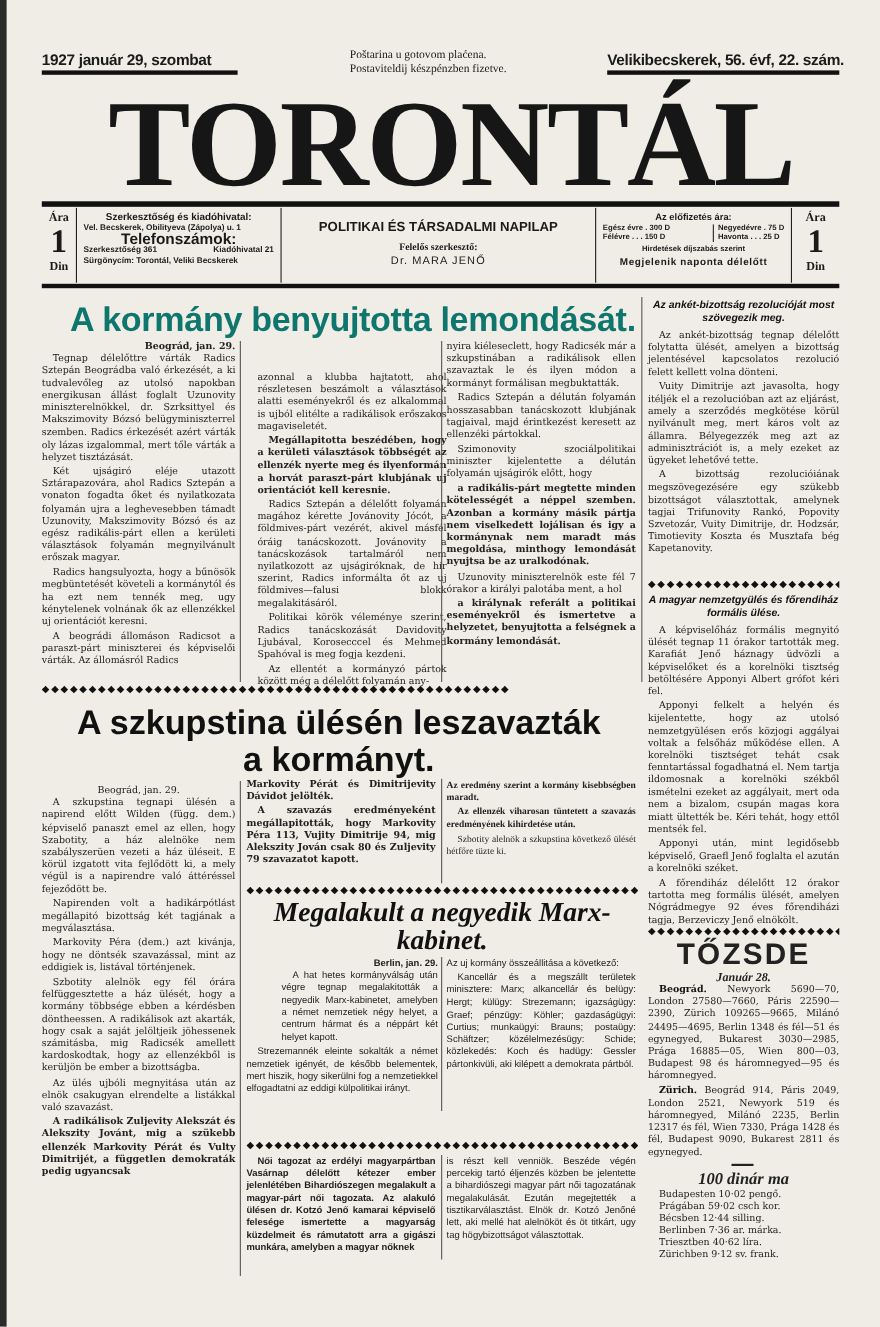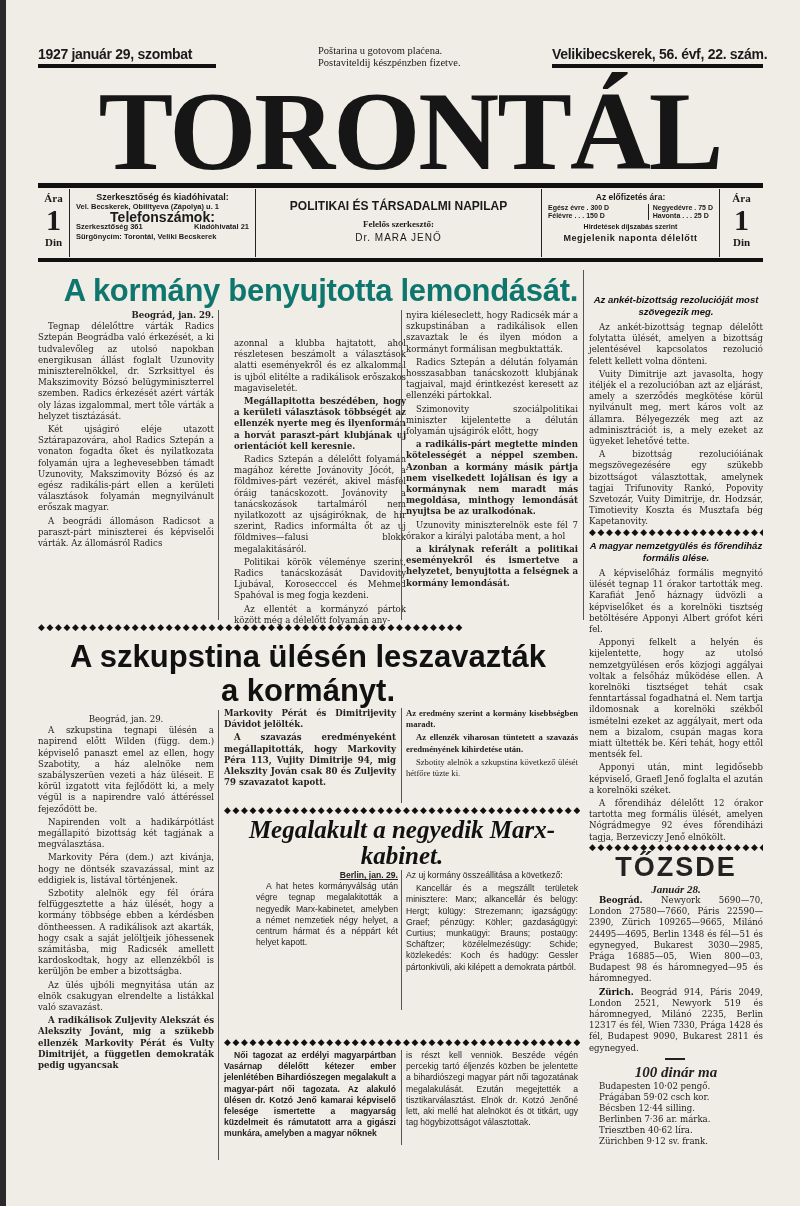--- a/index.html
+++ b/index.html
@@ -97,20 +97,21 @@
 </div>
 <div class="abs hr-thick" style="top:258px;height:4px;"></div>
 
 <div class="abs h1" style="left:38px;top:273px;width:540px;">A kormány benyujtotta lemondását.</div>
 <div class="vrule" style="left:583px;top:270px;height:350px;"></div>
 
 <div class="col" style="left:38px;top:310px;width:176px;">
   <div class="dateline">Beográd, jan. 29.</div>
   <p>Tegnap délelőttre várták Radics Sztepán Beográdba való érkezését, a ki tudvalevőleg az utolsó napokban energikusan állást foglalt Uzunovity miniszterelnökkel, dr. Szrksittyel és Makszimovity Bózsó belügyminiszterrel szemben. Radics érkezését azért várták oly lázas izgalommal, mert tőle várták a helyzet tisztázását.</p>
   <p>Két ujságiró eléje utazott Sztárapazovára, ahol Radics Sztepán a vonaton fogadta őket és nyilatkozata folyamán ujra a leghevesebben támadt Uzunovity, Makszimovity Bózsó és az egész radikális-párt ellen a kerületi választások folyamán megnyilvánult erőszak magyar.</p>
+  <p>Radics hangsulyozta, hogy a bűnösök megbüntetését követeli a kormánytól és ha ezt nem tennék meg, ugy kénytelenek volnának ők az ellenzékkel uj orientációt keresni.</p>
   <p>A beográdi állomáson Radicsot a paraszt-párt miniszterei és képviselői várták. Az állomásról Radics</p>
 </div>
 <div class="vrule" style="left:218px;top:310px;height:310px;"></div>
 <div class="col" style="left:234px;top:310px;width:172px;margin-top:28px;">
   <p style="text-indent:0">azonnal a klubba hajtatott, ahol részletesen beszámolt a választások alatti eseményekről és ez alkalommal is ujból elitélte a radikálisok erőszakos magaviseletét.</p>
   <p style="font-weight:bold">Megállapitotta beszédében, hogy a kerületi választások többségét az ellenzék nyerte meg és ilyenformán a horvát paraszt-párt klubjának uj orientációt kell keresnie.</p>
   <p>Radics Sztepán a délelőtt folyamán magához kérette Jovánovity Jócót, a földmives-párt vezérét, akivel másfél óráig tanácskozott. Jovánovity a tanácskozások tartalmáról nem nyilatkozott az ujságiróknak, de hír szerint, Radics informálta őt az uj földmives—falusi blokk megalakitásáról.</p>
   <p>Politikai körök véleménye szerint, Radics tanácskozását Davidovity Ljubával, Korosecccel és Mehmed Spahóval is meg fogja kezdeni.</p>
   <p>Az ellentét a kormányzó pártok között még a délelőtt folyamán any-</p>
 </div>
@@ -149,40 +150,41 @@
 <div class="col" style="left:406px;top:708px;width:172px;font-family:Liberation Serif, serif;">
   <p style="font-weight:bold;text-indent:0">Az eredmény szerint a kormány kisebbségben maradt.</p>
   <p style="font-weight:bold">Az ellenzék viharosan tüntetett a szavazás eredményének kihirdetése után.</p>
   <p>Szbotity alelnök a szkupstina következő ülését hétfőre tüzte ki.</p>
 </div>
 
 <div class="abs dots" style="left:224px;top:806px;width:356px;">◆◆◆◆◆◆◆◆◆◆◆◆◆◆◆◆◆◆◆◆◆◆◆◆◆◆◆◆◆◆◆◆◆◆◆◆◆◆◆◆◆◆◆◆◆◆◆◆◆◆</div>
 
 <div class="abs h3" style="left:224px;top:817px;width:356px;">Megalakult a negyedik Marx-kabinet.</div>
 <div class="col" style="left:224px;top:870px;width:174px;">
-  <div class="dateline" style="font-family:'Liberation Sans',sans-serif;text-decoration:underline;">Berlin, jan. 29.</div>
+  <div class="dateline" style="font-family:'Liberation Sans',sans-serif;">Berlin, jan. 29.</div>
   <p style="font-family:'Liberation Sans',sans-serif;margin-left:32px;">A hat hetes kormányválság után végre tegnap megalakitották a negyedik Marx-kabinetet, amelyben a német nemzetiek négy helyet, a centrum hármat és a néppárt két helyet kapott.</p>
+  <p style="font-family:'Liberation Sans',sans-serif;">Strezemannék eleinte sokalták a német nemzetiek igényét, de később belementek, mert hiszik, hogy sikerülni fog a nemzetiekkel elfogadtatni az eddigi külpolitikai irányt.</p>
 </div>
 <div class="vrule" style="left:401px;top:870px;height:140px;"></div>
 <div class="col" style="left:406px;top:870px;width:172px;">
   <p style="text-indent:0;font-family:'Liberation Sans',sans-serif;">Az uj kormány összeállitása a következő:</p>
   <p style="font-family:'Liberation Sans',sans-serif;">Kancellár és a megszállt területek minisztere: Marx; alkancellár és belügy: Hergt; külügy: Strezemann; igazságügy: Graef; pénzügy: Köhler; gazdaságügyi: Curtius; munkaügyi: Brauns; postaügy: Schäftzer; közélelmezésügy: Schide; közlekedés: Koch és hadügy: Gessler pártonkivüli, aki kilépett a demokrata pártból.</p>
 </div>
 
 <div class="abs dots" style="left:224px;top:1038px;width:356px;">◆◆◆◆◆◆◆◆◆◆◆◆◆◆◆◆◆◆◆◆◆◆◆◆◆◆◆◆◆◆◆◆◆◆◆◆◆◆◆◆◆◆◆◆◆◆◆◆◆◆</div>
 
 <div class="col" style="left:224px;top:1050px;width:172px;font-family:'Liberation Sans',sans-serif;">
   <p style="font-weight:bold">Női tagozat az erdélyi magyarpártban Vasárnap délelőtt kétezer ember jelenlétében Bihardiószegen megalakult a magyar-párt női tagozata. Az alakuló ülésen dr. Kotzó Jenő kamarai képviselő felesége ismertette a magyarság küzdelmeit és rámutatott arra a gigászi munkára, amelyben a magyar nőknek</p>
 </div>
 <div class="vrule" style="left:401px;top:1050px;height:95px;"></div>
 <div class="col" style="left:406px;top:1050px;width:172px;font-family:'Liberation Sans',sans-serif;">
   <p style="text-indent:0">is részt kell venniök. Beszéde végén percekig tartó éljenzés közben be jelentette a bihardiószegi magyar párt női tagozatának megalakulását. Ezután megejtették a tisztikarválasztást. Elnök dr. Kotzó Jenőné lett, aki mellé hat alelnököt és öt titkárt, ugy tag högybizottságot választottak.</p>
 </div>
 
-<div class="col" style="left:589px;top:272px;width:174px;margin-top:22px;">
+<div class="col" style="left:589px;top:272px;width:174px;">
   <div class="sidehead">Az ankét-bizottság rezolucióját most szövegezik meg.</div>
   <p style="margin-top:4px">Az ankét-bizottság tegnap délelőtt folytatta ülését, amelyen a bizottság jelentésével kapcsolatos rezolució felett kellett volna dönteni.</p>
   <p>Vuity Dimitrije azt javasolta, hogy itéljék el a rezolucióban azt az eljárást, amely a szerződés megkötése körül nyilvánult meg, mert káros volt az államra. Bélyegezzék meg azt az adminisztrációt is, a mely ezeket az ügyeket lehetővé tette.</p>
   <p>A bizottság rezolucióiának megszövegezésére egy szükebb bizottságot választottak, amelynek tagjai Trifunovity Rankó, Popovity Szvetozár, Vuity Dimitrije, dr. Hodzsár, Timotievity Koszta és Musztafa bég Kapetanovity.</p>
 </div>
 
 <div class="abs dots" style="left:589px;top:528px;width:174px;">◆◆◆◆◆◆◆◆◆◆◆◆◆◆◆◆◆◆◆◆◆◆◆◆◆◆◆◆◆◆◆◆◆◆◆◆◆◆◆◆◆◆◆◆◆◆◆◆◆◆</div>
 
 <div class="col" style="left:589px;top:540px;width:174px;">
   <div class="sidehead">A magyar nemzetgyülés és főrendiház formális ülése.</div>

